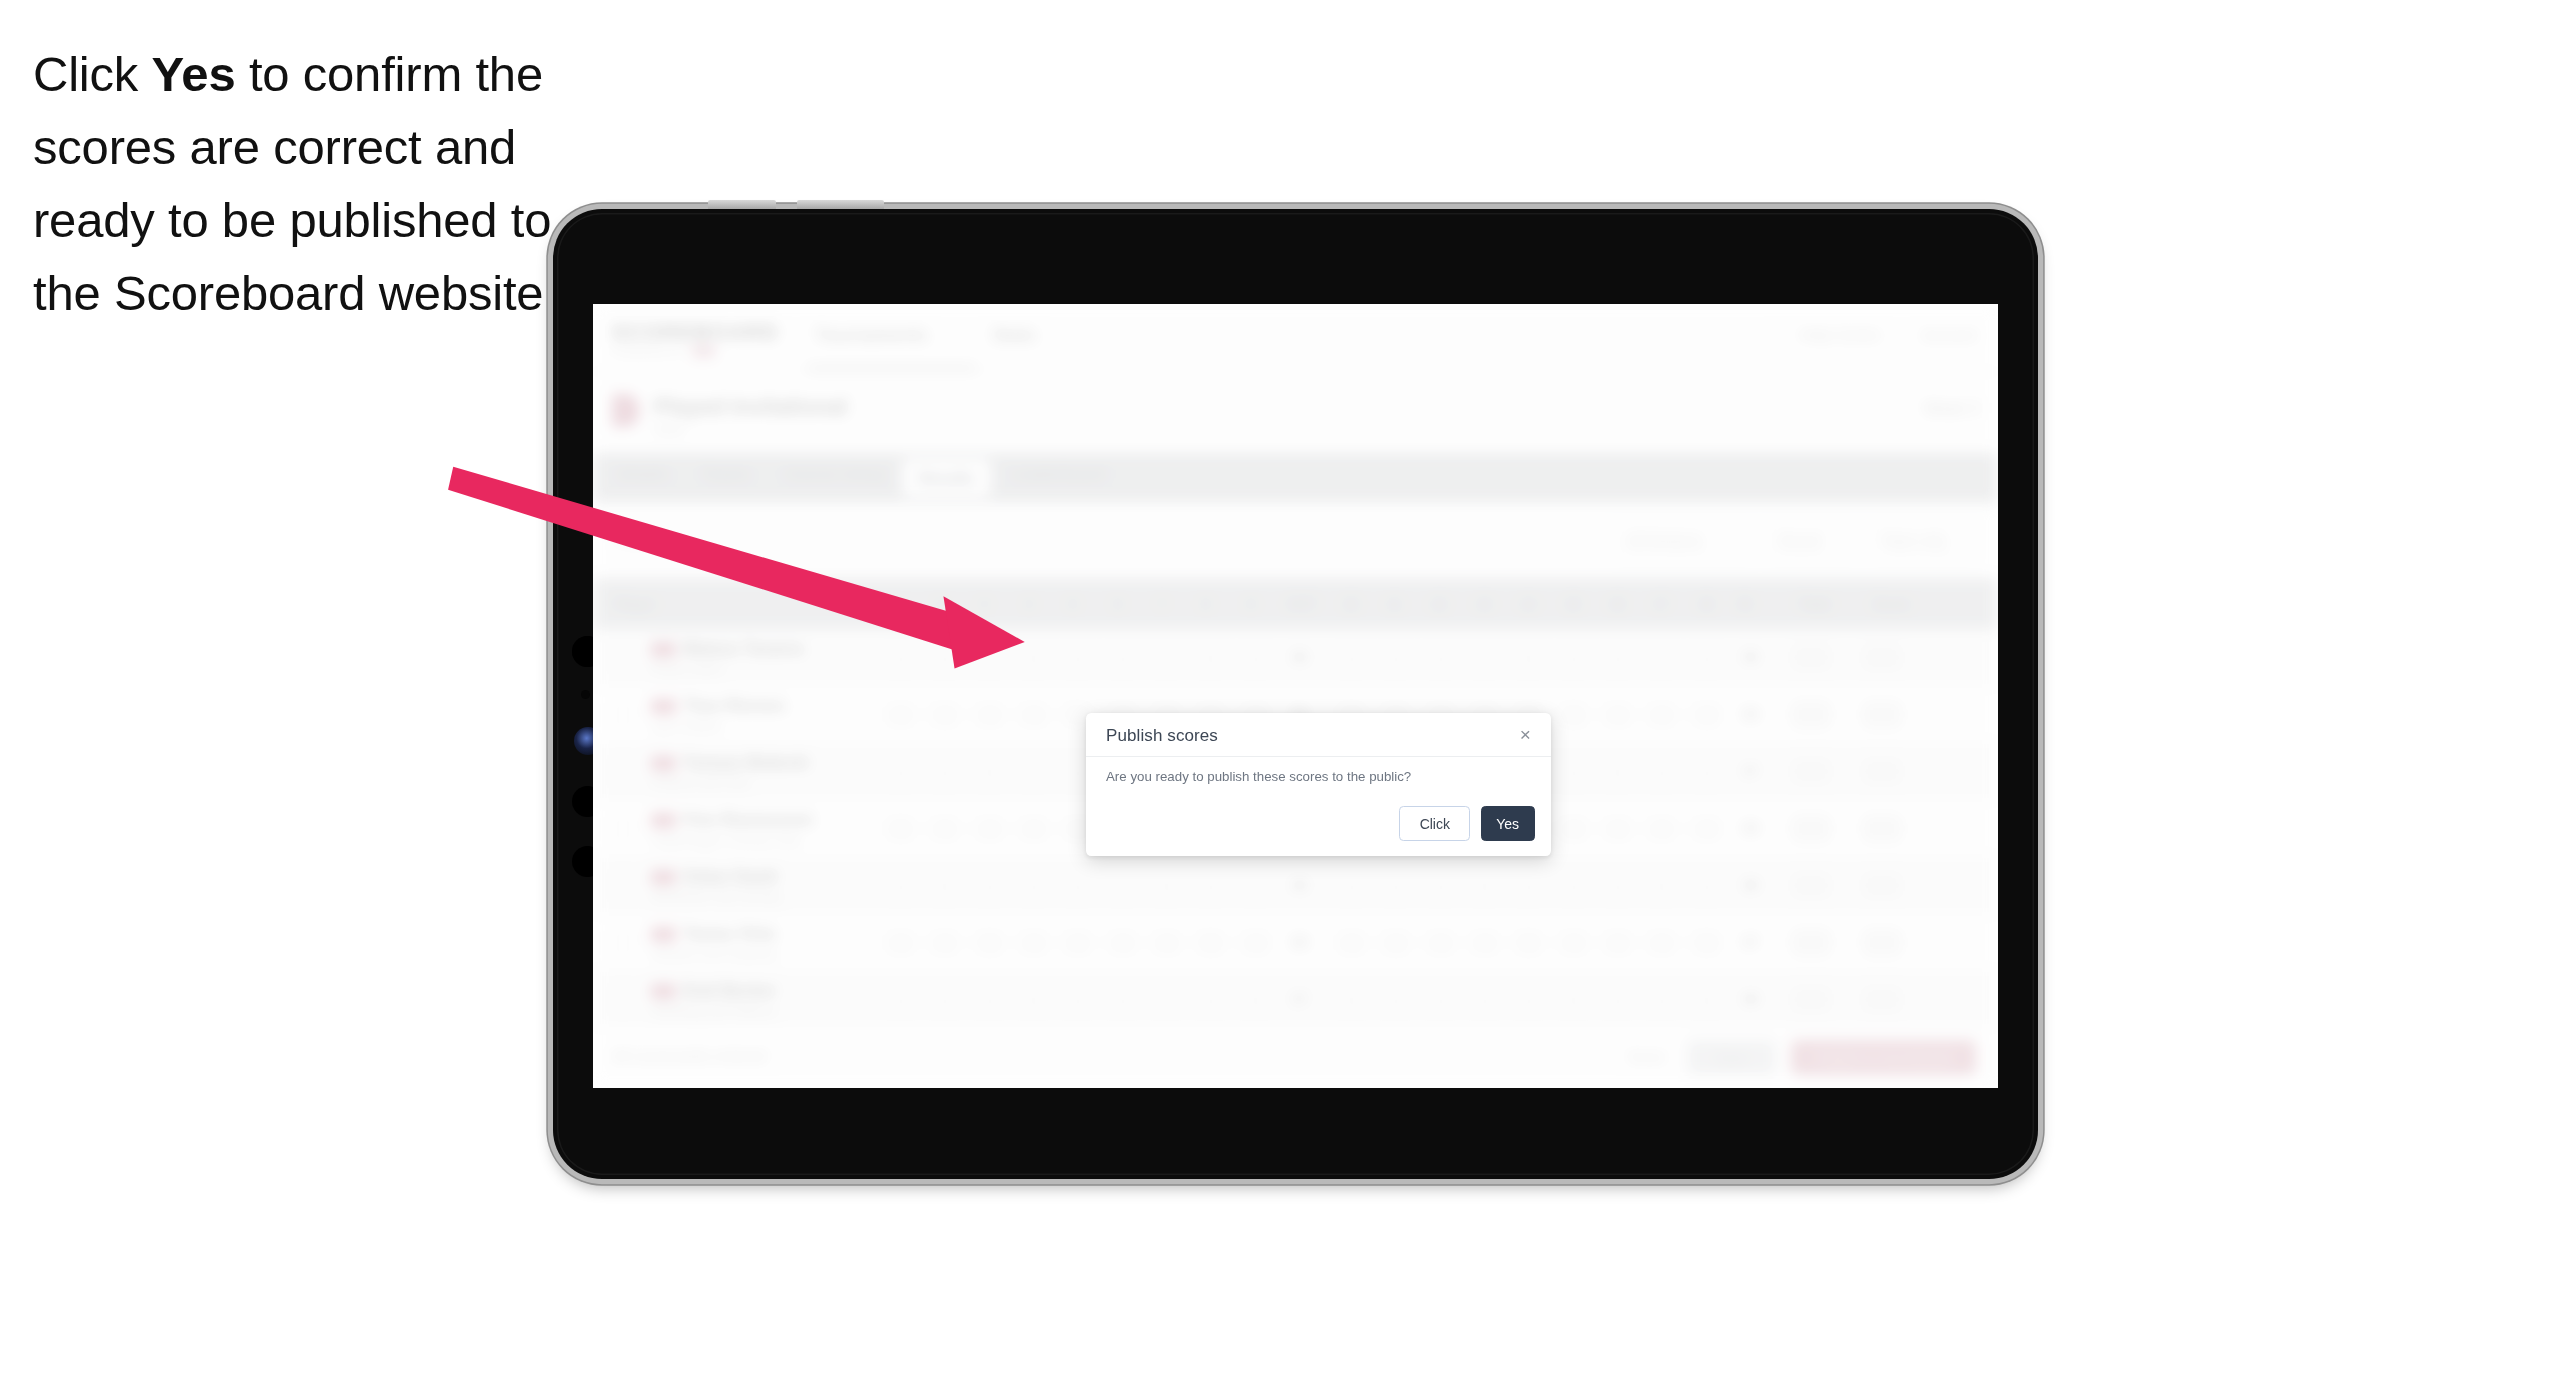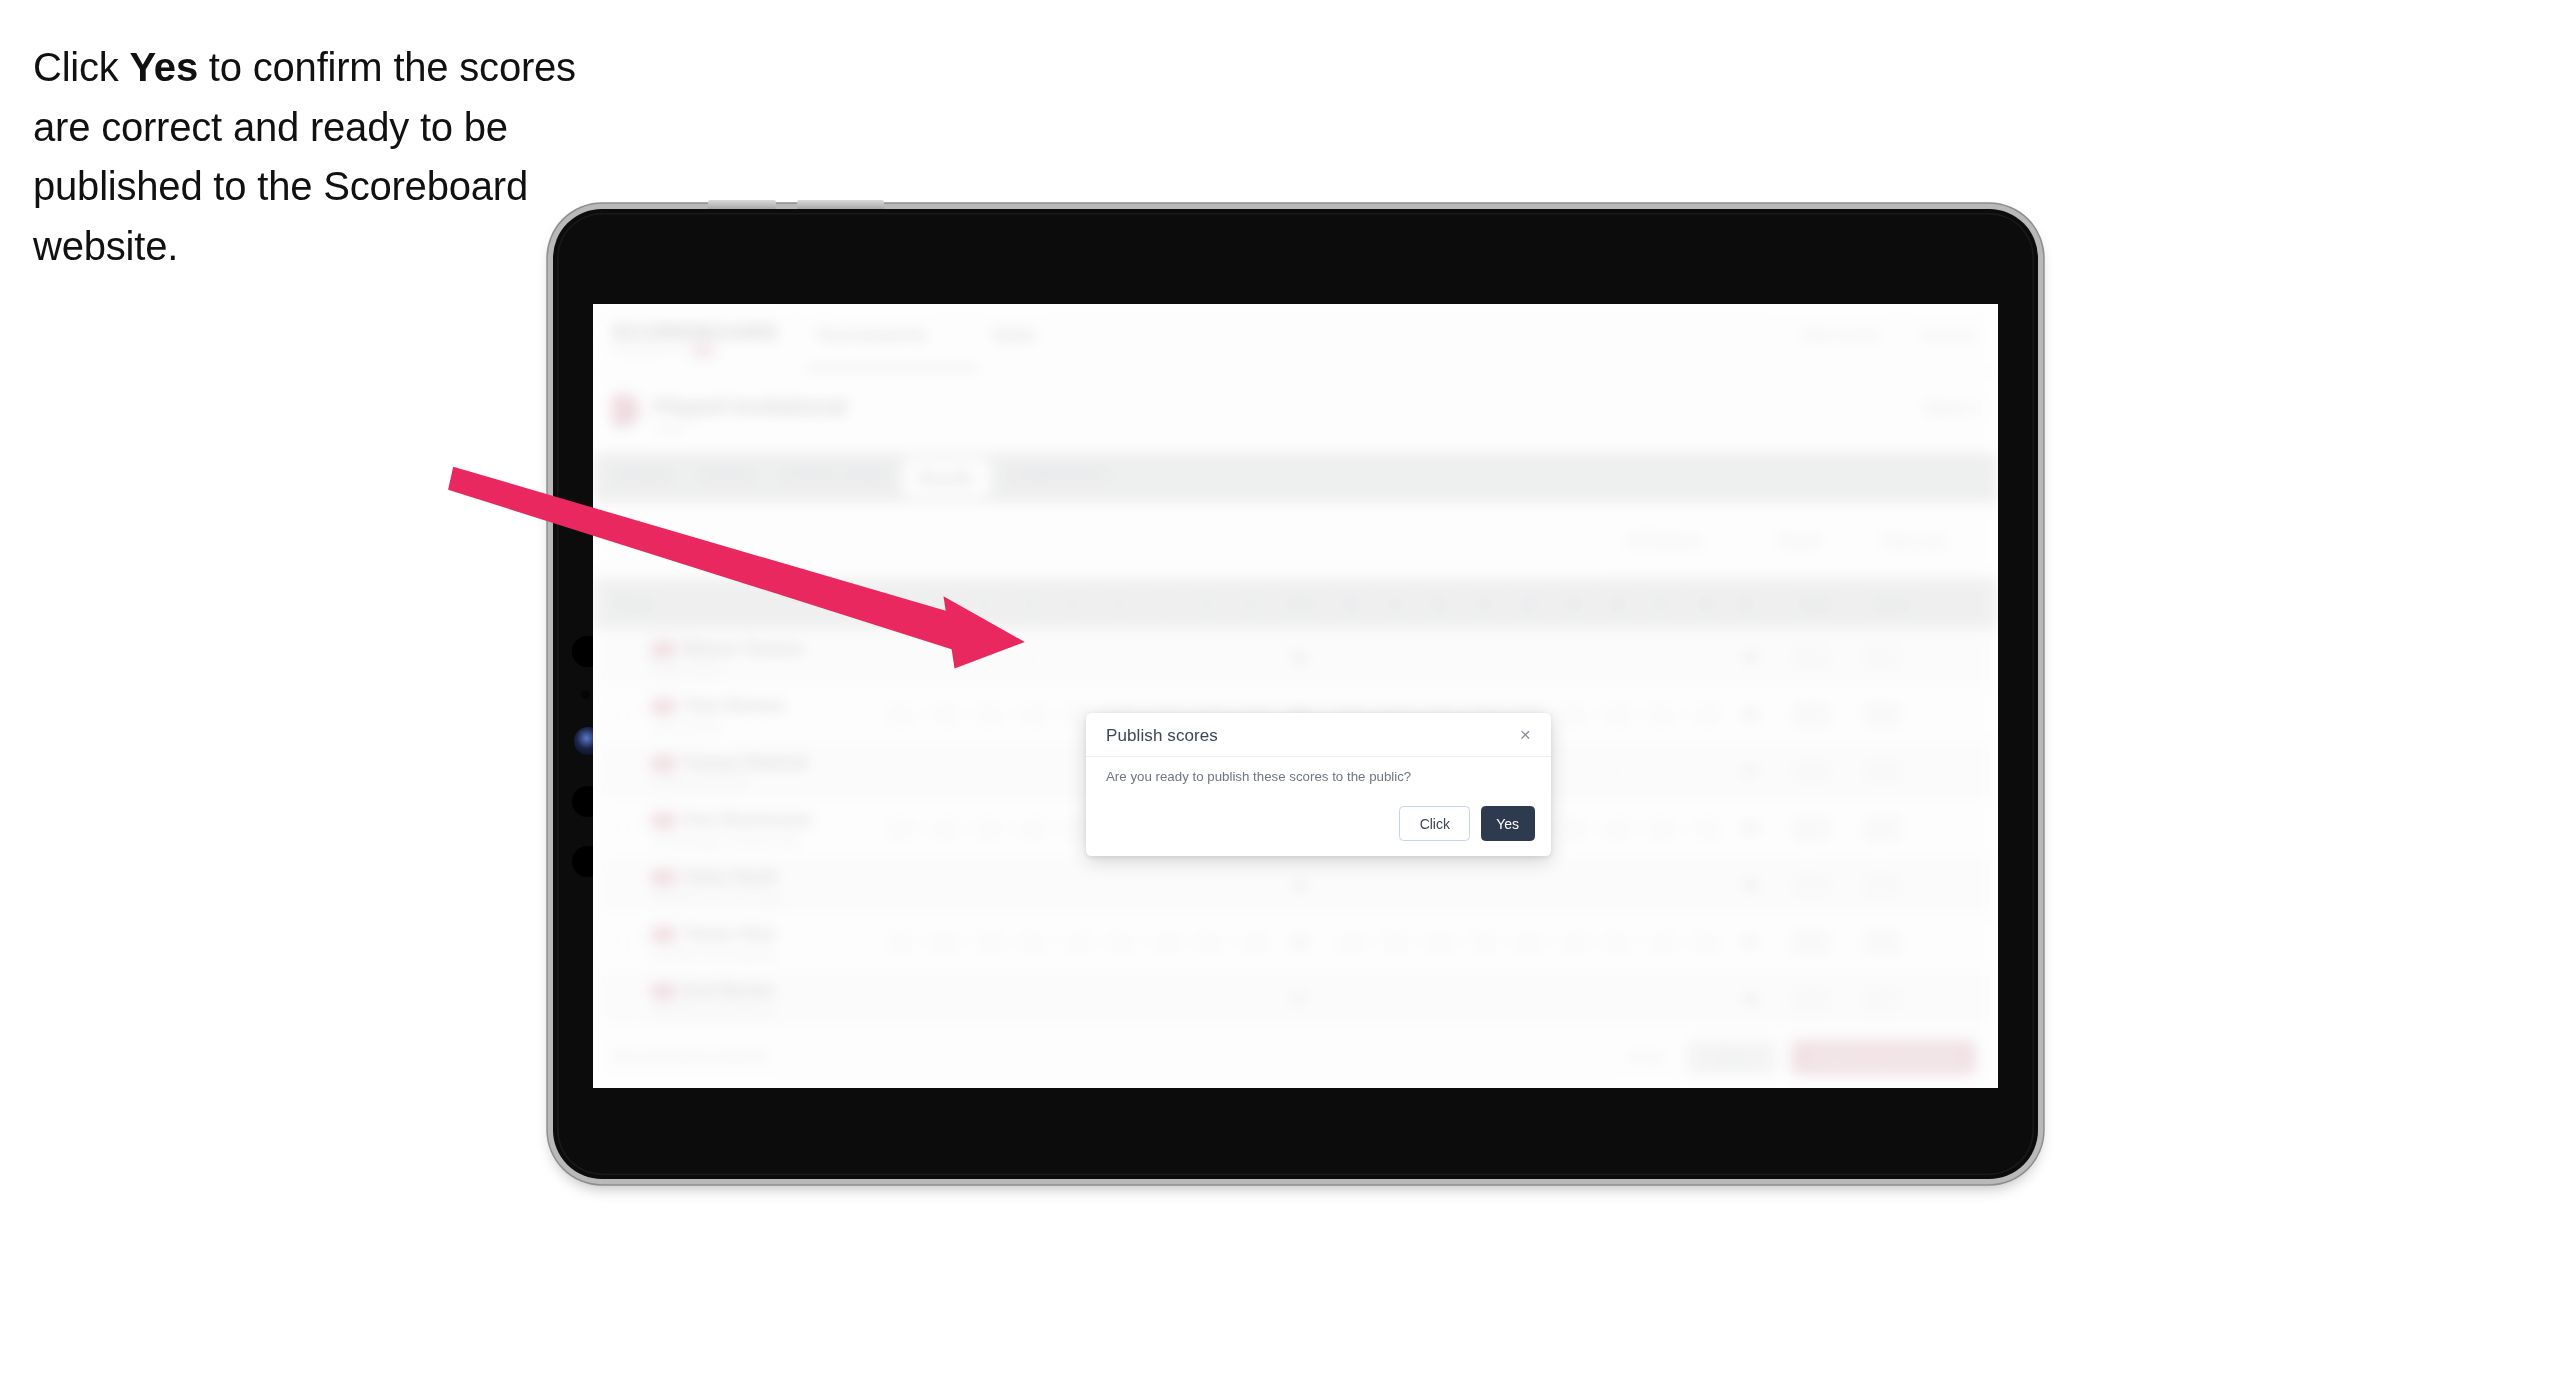--- a/index.html
+++ b/index.html
@@ -2,21 +2,21 @@
 <html style="font-size:12px"><head>
 <meta charset="utf-8">
 <style>
   * { margin:0; padding:0; box-sizing:border-box; }
   html,body { width:2576px; height:1386px; background:#ffffff; overflow:hidden; }
   body { font-family:"Liberation Sans", sans-serif; position:relative; }
 
   
   #instruction {
     position:absolute; left:33px; top:38px; width:562px;
-    font-size:40px; line-height:1.49; color:#111111;
+    font-size:49px; line-height:1.49; color:#111111;
     font-family:"Liberation Sans", sans-serif; letter-spacing:-0.2px;
   }
   #instruction b { font-weight:700; }
 
   
   #arrow-svg { position:absolute; left:0; top:0; width:2576px; height:1386px; pointer-events:none; }
 
   
   #tablet {
     position:absolute; left:553px; top:209px; width:1485px; height:970px;

